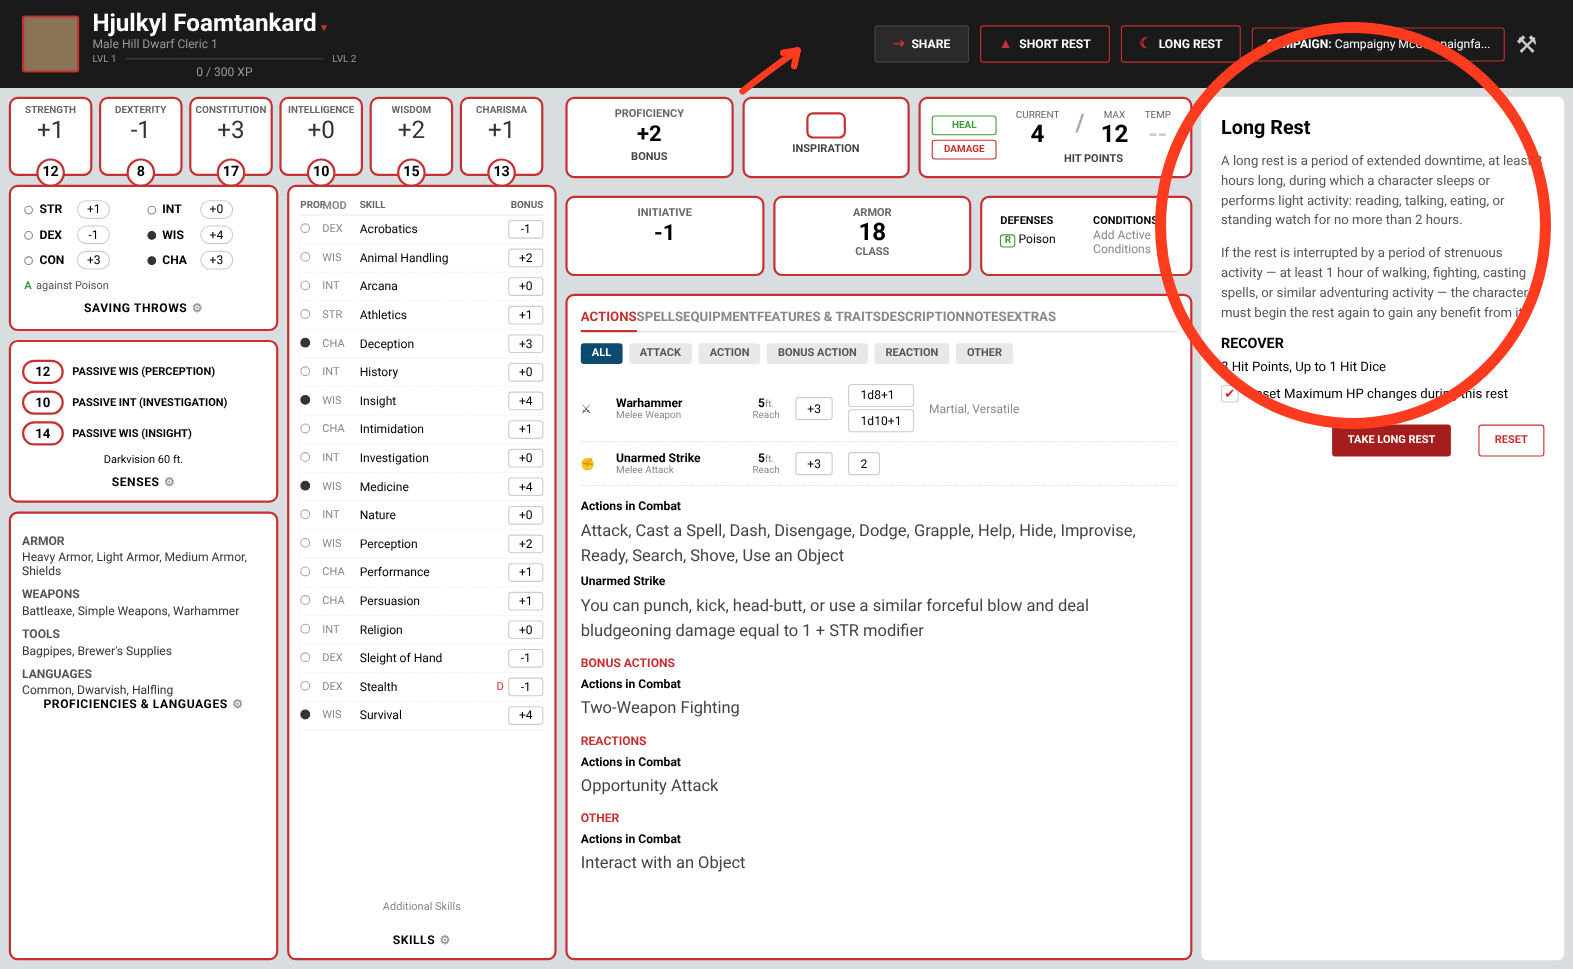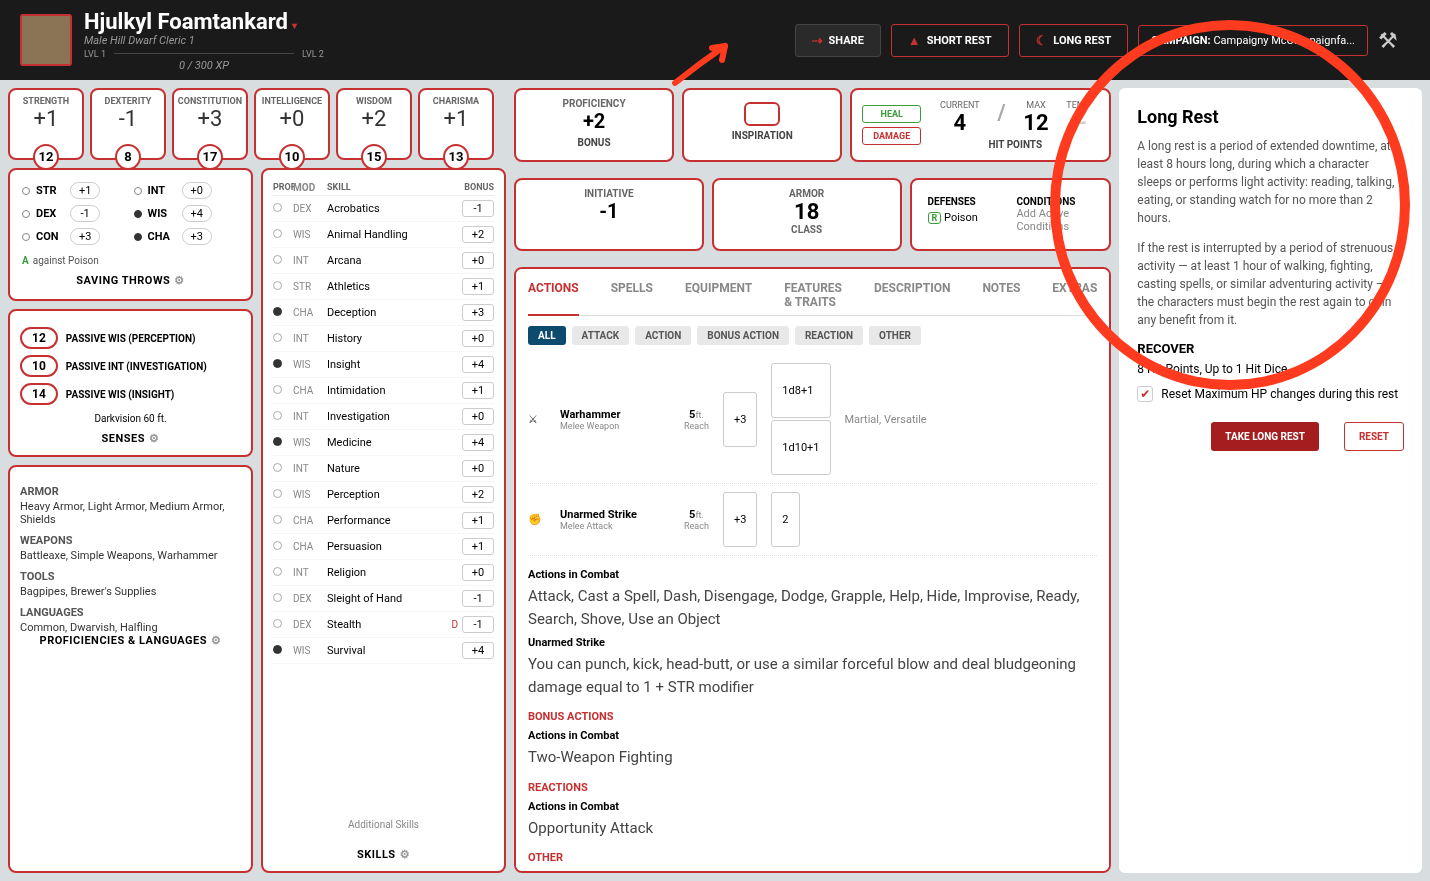--- a/index.html
+++ b/index.html
@@ -4,21 +4,21 @@
 <style>
 * { margin: 0; padding: 0; box-sizing: border-box; font-family: Roboto, Arial, sans-serif; }
 body { background: #d8dde0; width: 1430px; height: 881px; overflow: hidden; position: relative; }
 
 
 .header { background: #1a1a1a; height: 80px; display: flex; align-items: center; padding: 0 20px; position: relative; }
 .avatar { width: 52px; height: 52px; background: #8b7355; border: 2px solid #c63031; border-radius: 3px; margin-right: 12px; }
 .char-info { color: #fff; }
 .char-name { font-size: 22px; font-weight: 700; }
 .char-name::after { content: "▾"; color: #c63031; font-size: 10px; margin-left: 4px; }
-.char-meta { font-size: 11px; color: #999; font-style: italic; }
+.char-meta { font-size: 11px; color: #999; }
 .lvl-bar { display: flex; align-items: center; gap: 8px; font-size: 9px; color: #999; margin-top: 2px; }
 .lvl-line { width: 180px; height: 1px; background: #444; }
 .header-btns { margin-left: auto; display: flex; gap: 10px; align-items: center; }
 .hbtn { border: 1px solid #c63031; color: #fff; background: transparent; padding: 8px 16px; font-size: 11px; font-weight: 700; border-radius: 3px; display: flex; align-items: center; gap: 6px; cursor: pointer; }
 .share-btn { background: #2a2a2a; border-color: #444; }
 .hicon { color: #c63031; font-size: 13px; }
 .campaign-box { border: 1px solid #c63031; padding: 8px 12px; font-size: 11px; color: #fff; border-radius: 3px; }
 .campaign-box b { font-weight: 700; }
 .anvil { width: 32px; height: 24px; color: #ccc; font-size: 22px; }
 
@@ -105,35 +105,35 @@
 .ac-shield { font-size: 22px; font-weight: 700; }
 .def-cond { flex: 1; display: flex; }
 .def-half { flex: 1; padding: 6px; }
 .def-title { font-size: 10px; font-weight: 700; }
 .def-item { font-size: 11px; margin-top: 4px; }
 .r-badge { color: #3a9d3a; border: 1px solid #3a9d3a; border-radius: 3px; font-size: 9px; padding: 0 3px; font-weight: 700; }
 .add-cond { font-size: 11px; color: #888; }
 
 
 .tabs-card { flex: 1; overflow: auto; padding: 12px; }
-.tabs { display: flex; gap: 32px; font-size: 12px; font-weight: 700; color: #888; border-bottom: 1px solid #ddd; padding-bottom: 6px; }
+.tabs { display: flex; gap: 0; font-size: 12px; font-weight: 700; color: #888; border-bottom: 1px solid #ddd; padding-bottom: 6px; align-items: center; }
 .tab { cursor: pointer; }
 .tab.active { color: #c63031; border-bottom: 2px solid #c63031; padding-bottom: 5px; margin-bottom: -7px; }
 .filter-row { display: flex; gap: 6px; margin: 10px 0; }
 .filter { background: #e8e8e8; color: #555; font-size: 10px; font-weight: 700; padding: 4px 10px; border-radius: 3px; cursor: pointer; }
 .filter.active { background: #0c4a6e; color: #fff; }
 
 .action-row { display: flex; align-items: center; gap: 14px; padding: 8px 0; border-bottom: 1px dotted #ddd; font-size: 11px; }
 .act-icon { width: 18px; color: #333; }
 .act-name { font-weight: 700; }
 .act-sub { font-size: 9px; color: #888; }
 .act-stat { text-align: center; }
 .act-stat-v { font-weight: 700; }
 .act-stat-l { font-size: 9px; color: #888; }
-.act-btn { border: 1px solid #ccc; border-radius: 3px; padding: 20px 10px; }
+.act-btn { border: 1px solid #ccc; border-radius: 3px; padding: 3px 10px; }
 .act-tags { color: #888; }
 
 .act-section { margin-top: 12px; }
 .act-section h3 { font-size: 11px; font-weight: 700; color: #c63031; margin-bottom: 6px; }
 .act-section h4 { font-size: 11px; font-weight: 700; margin: 6px 0 4px; }
 .act-section p { font-size: 15px; color: #444; margin-left: 0; line-height: 1.5; }
 
 
 .panel-title { font-size: 18px; font-weight: 700; margin-bottom: 10px; }
 .panel-text { font-size: 12px; color: #555; line-height: 1.5; margin-bottom: 12px; }

